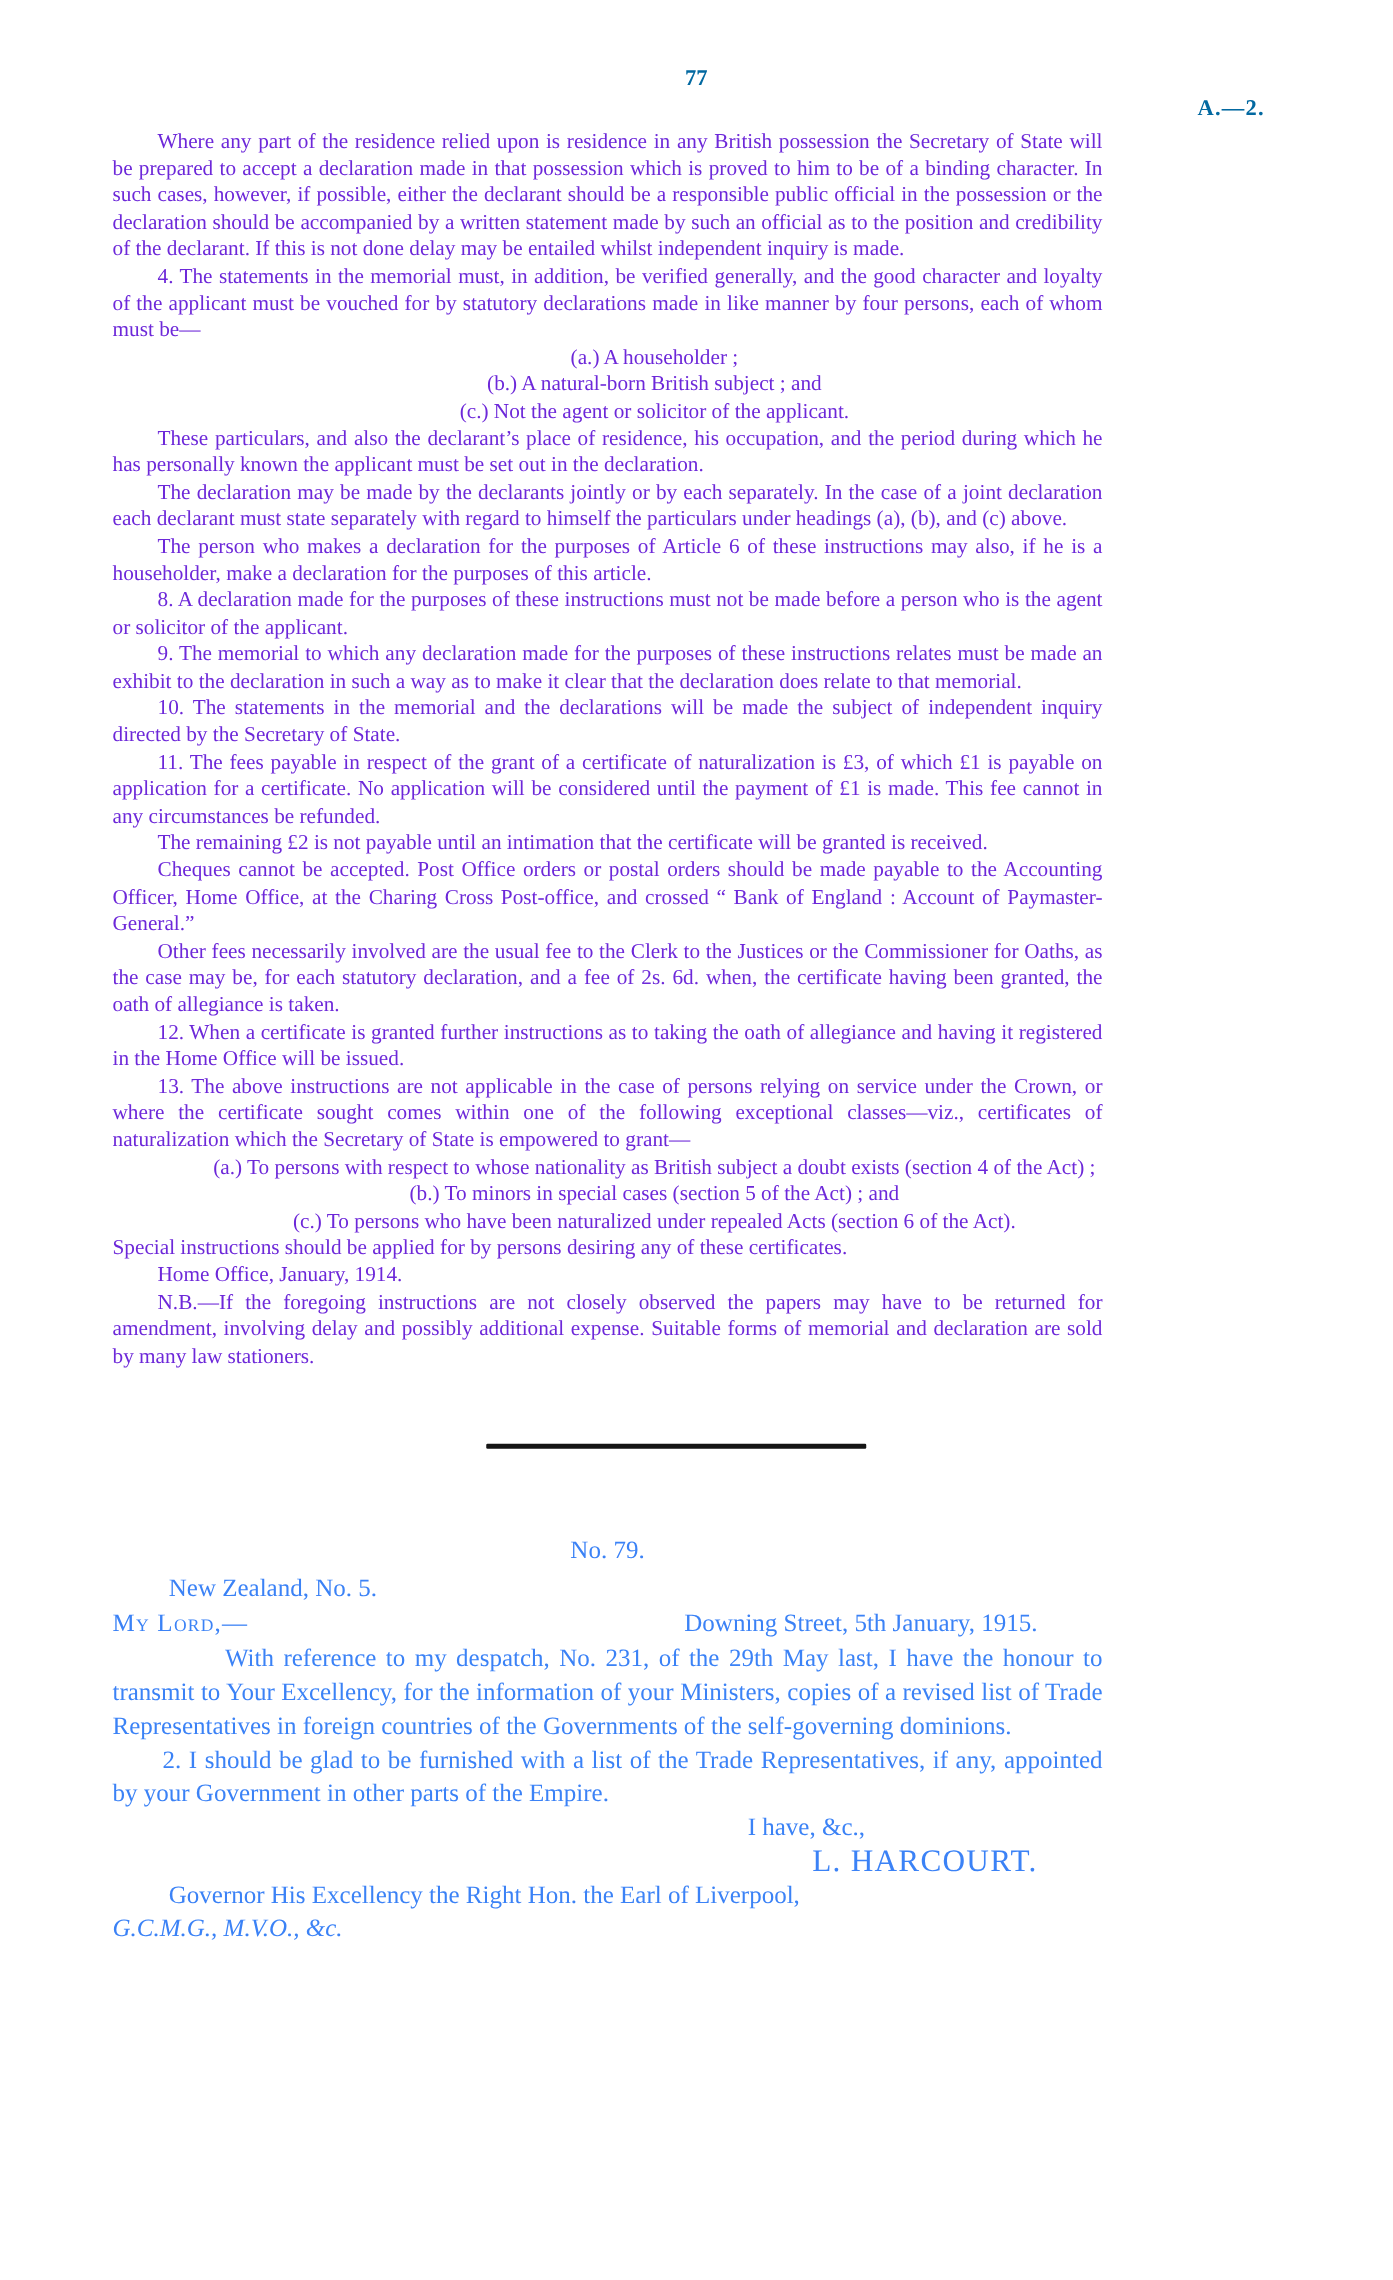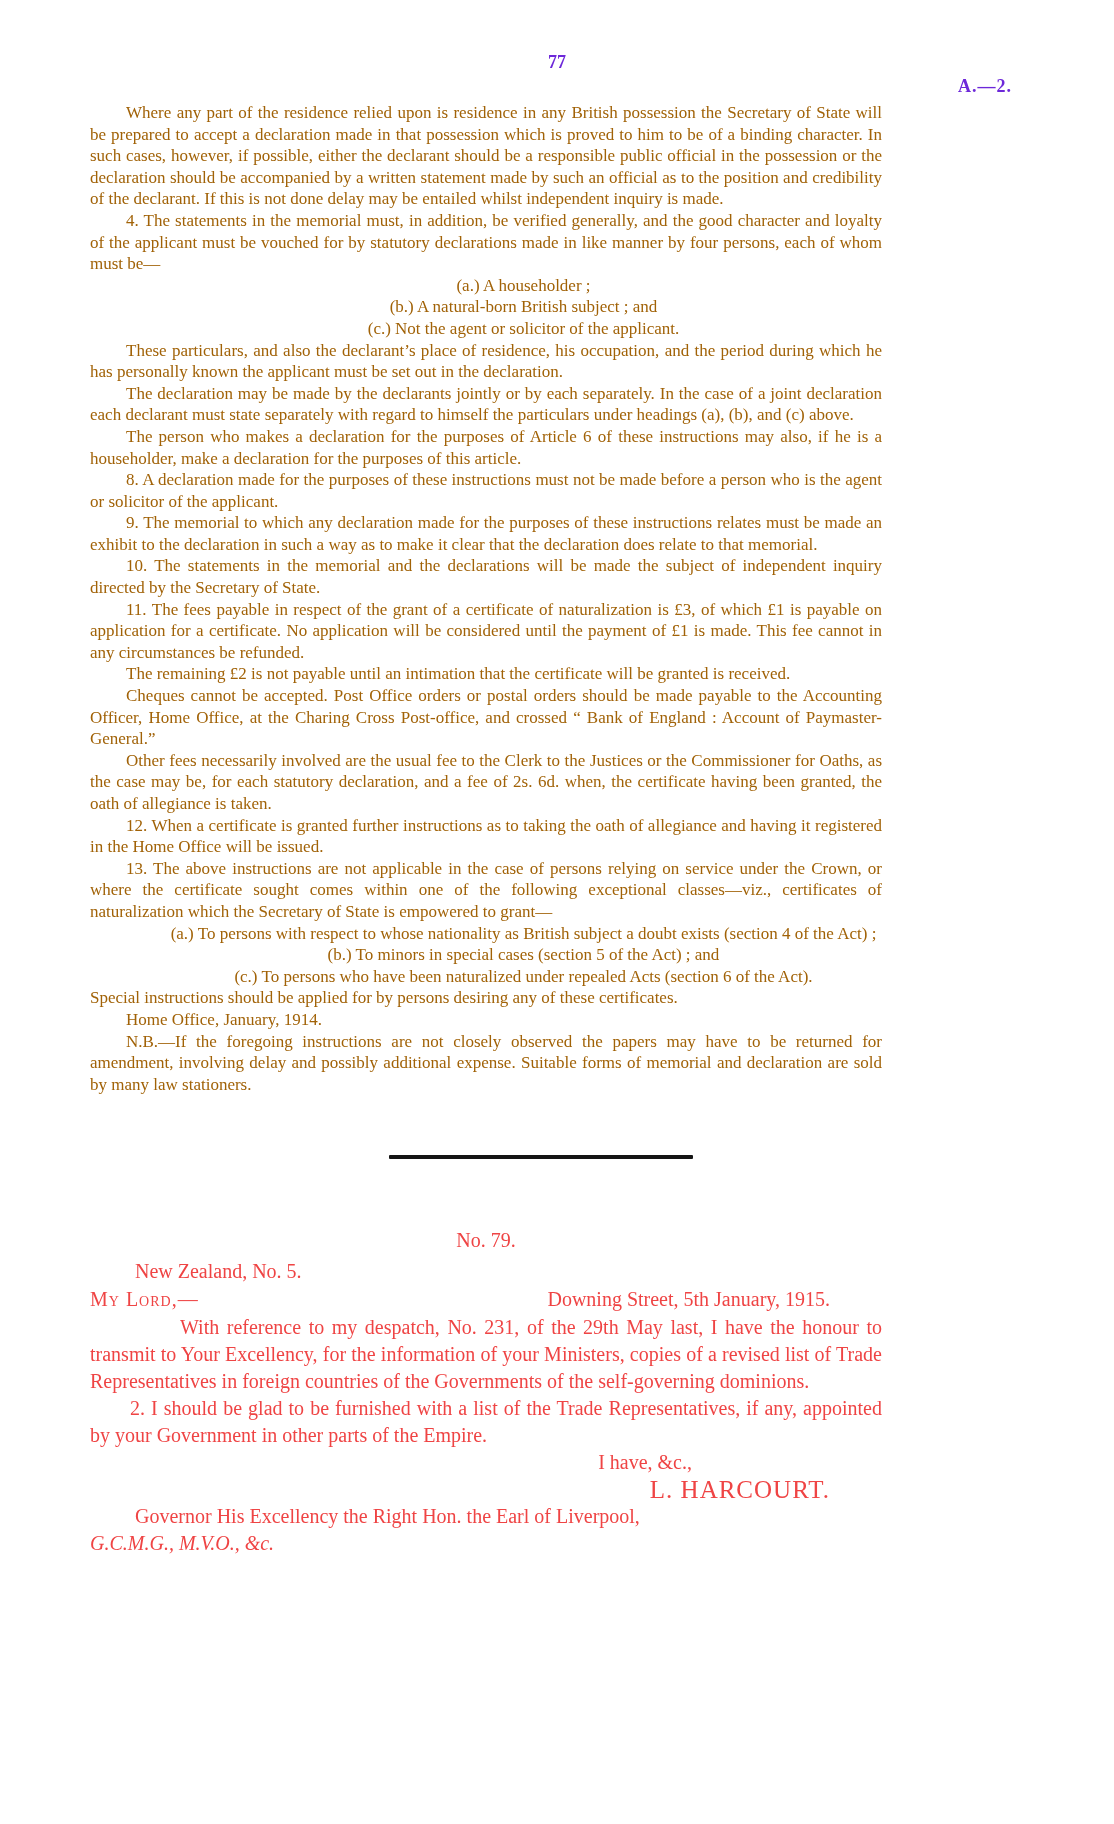--- a/index.html
+++ b/index.html
@@ -17,41 +17,41 @@
     font-family: "Liberation Serif", "DejaVu Serif", serif;
     overflow: hidden;
   }
   
   .running-head {
     position: relative;
     margin: 52px 90px 0 90px;
     height: 26px;
     font-size: 18px;
     font-weight: bold;
-    color: #6d28d9;
+    color: #0369a1;
   }
   .running-head .page-num {
     position: absolute;
     left: 50%;
     transform: translateX(-50%);
   }
   .running-head .report-code {
     position: absolute;
     right: 12px;
     letter-spacing: 1px;
     margin-top: 24px;
   }
   
   .instructions {
     margin: 24px 90px 0 90px;
     width: 792px;
     font-size: 17px;
     line-height: 21.6px;
     text-align: justify;
-    color: #a16207;
+    color: #6d28d9;
   }
   .instructions p {
     margin: 0;
     text-indent: 36px;
   }
   .instructions p.flush {
     text-indent: 0;
   }
   .instructions ul {
     list-style: none;
@@ -70,21 +70,21 @@
     height: 4px;
     background: #151515;
     border-radius: 1px;
   }
   
   .letter {
     margin: 68px 90px 0 90px;
     width: 792px;
     font-size: 20px;
     line-height: 27px;
-    color: #ef4444;
+    color: #3b82f6;
   }
   .letter .letter-number {
     text-align: center;
     margin-bottom: 4px;
   }
   .letter .letter-reference {
     margin-left: 45px;
     margin-bottom: 1px;
   }
   .letter .salutation-row {

